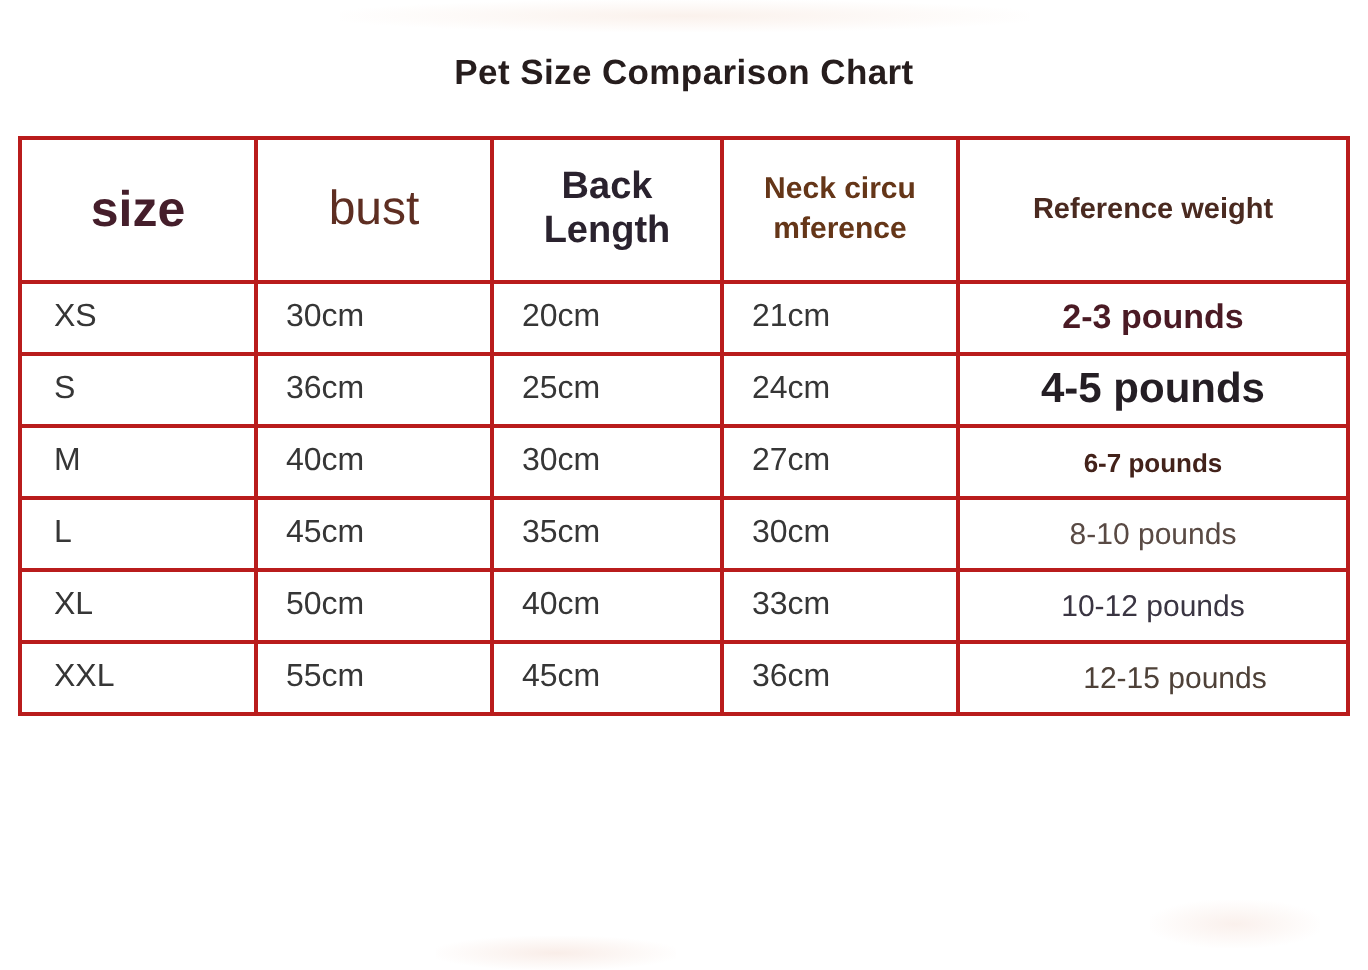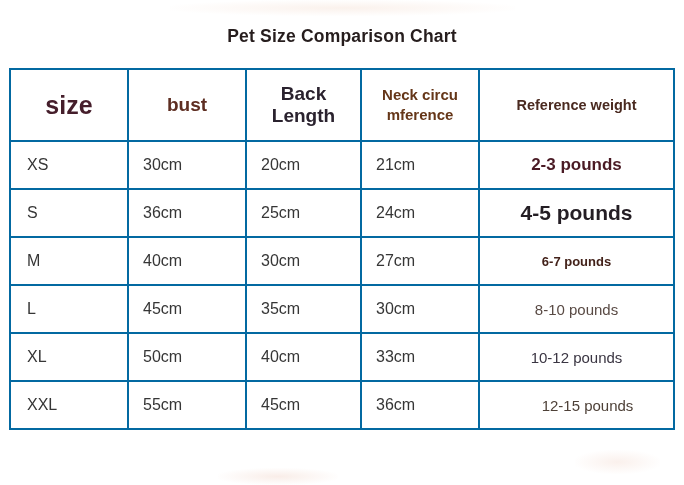--- a/index.html
+++ b/index.html
@@ -15,25 +15,25 @@
   .blob-bottom-right{left:575px;top:450px;width:85px;height:24px;
     background:radial-gradient(ellipse at center,rgba(248,234,228,0.7),rgba(255,255,255,0) 75%);}
   .title{
     position:absolute;top:26px;left:0;width:100%;margin:0;text-align:center;
     font-size:17.5px;font-weight:700;color:#261d1d;letter-spacing:0.2px;
   }
   table.size-table{
     position:absolute;left:9px;top:68px;width:664px;
     border-collapse:collapse;table-layout:fixed;background:#ffffff;
   }
-  .size-table th,.size-table td{border:2px solid #0369a1;overflow:hidden;}
+  .size-table th,.size-table td{border:2px solid #b91c1c;overflow:hidden;}
   .size-table thead tr{height:72px;}
-  .size-table tbody tr{height:48px;}
+  .size-table tbody tr{height:36px;}
   th.h-size{font-size:25px;font-weight:700;color:#451e2b;text-align:center;}
-  th.h-bust{font-size:19px;font-weight:700;color:#5e2e22;text-align:center;}
+  th.h-bust{font-size:24px;font-weight:400;color:#5e2e22;text-align:center;}
   th.h-back{font-size:19px;font-weight:600;color:#2a222e;text-align:center;}
   th.h-neck{font-size:15px;font-weight:600;color:#653618;text-align:center;padding:0 13px;line-height:1.35;margin-left:31px;}
   th.h-weight{font-size:14.5px;font-weight:600;color:#4a2a20;text-align:center;}
   td{font-size:16px;color:#363636;vertical-align:middle;}
   td.size-cell{text-align:left;padding-left:16px;}
   td.cm-cell{text-align:left;padding-left:14px;}
   td.weight-cell{text-align:center;}
   tbody tr:nth-child(1) td.weight-cell{color:#4a1a24;font-weight:700;font-size:17px;}
   tbody tr:nth-child(2) td.weight-cell{color:#241e24;font-weight:700;font-size:21px;}
   tbody tr:nth-child(3) td.weight-cell{color:#43221a;font-weight:700;font-size:13px;}

